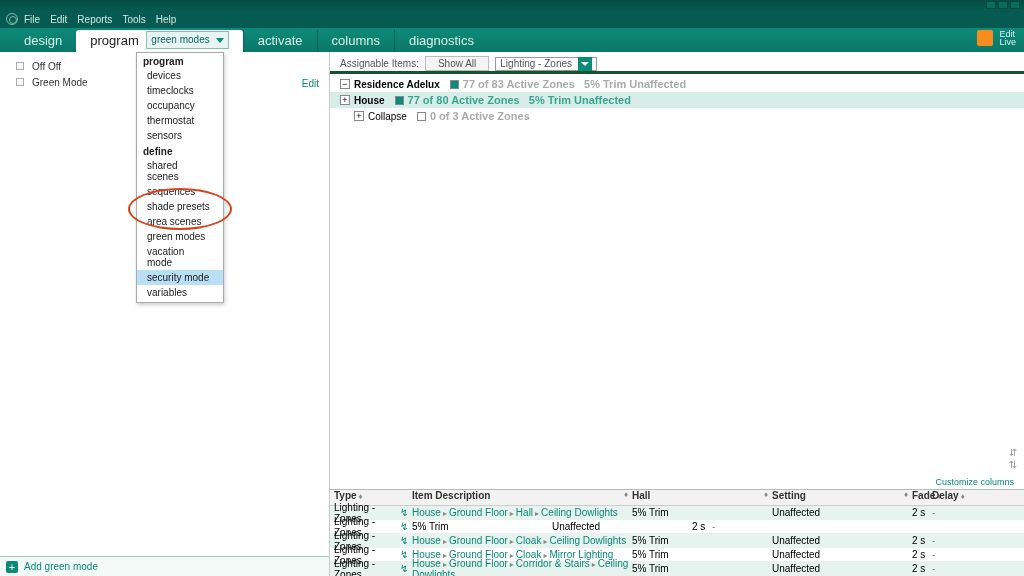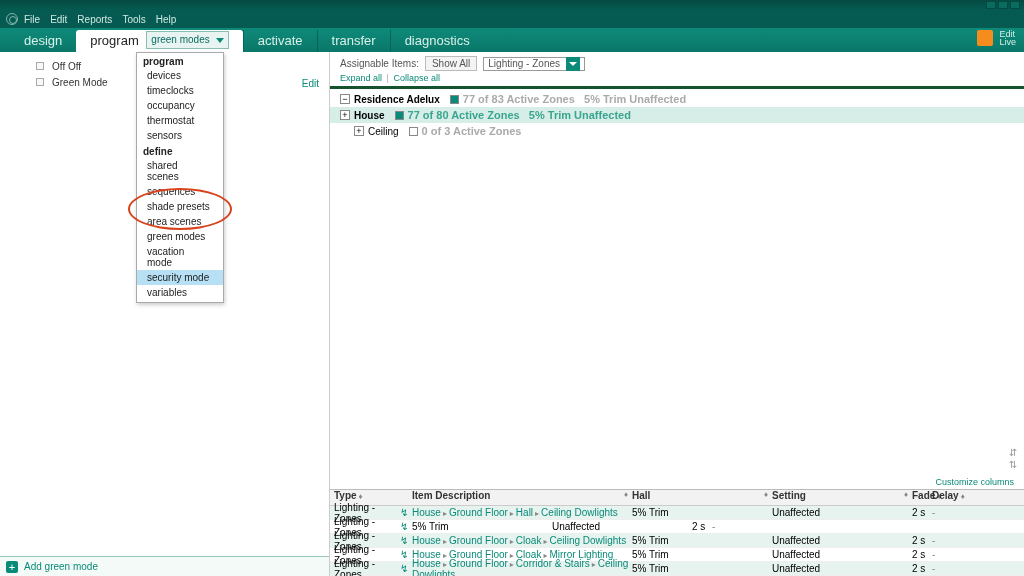--- a/index.html
+++ b/index.html
@@ -26,41 +26,41 @@
   
   .subcombo { display:inline-flex; align-items:center; height:18px; background:#e8f4f1; border:1px solid #8abdb3; margin-left:4px; padding:0 4px; font-size:10px; color:#0a6b5f; position:relative; top:-2px; cursor:pointer; min-width:70px; justify-content:space-between;}
   .subcombo .tri { width:0;height:0;border-left:4px solid transparent;border-right:4px solid transparent;border-top:5px solid #0a8a78; margin-left:6px;}
   
   
   .body { position: absolute; top: 52px; bottom: 0; left: 0; right: 0; display: flex; background: #fff; }
   .leftpane { width: 330px; background: #fff; border-right: 1px solid #ccc; position: relative; }
   .rightpane { flex: 1; background: #fff; display: flex; flex-direction: column; }
   
   
-  .leftlist { padding: 6px 12px 6px 36px; font-size: 10px; color: #333; }
+  .leftlist { padding: 6px 12px 6px 16px; font-size: 10px; color: #333; }
   .leftlist .row { height: 16px; display: flex; align-items: center; }
   .leftlist .sq { width: 8px; height: 8px; border:1px solid #aaa; margin-right: 8px; background:#f8f8f8; }
   .leftlist .edit { position: absolute; right: 10px; top: 26px; font-size: 10px; color: #0a8a78; cursor:pointer; }
   
   .leftfooter { position: absolute; bottom: 0; left: 0; right: 0; height: 20px; border-top: 1px solid #9cc7be; background: #f4faf8; display: flex; align-items: center; padding: 0 6px; font-size: 10px; color: #0a8a78; }
   .leftfooter .plus { width: 12px; height: 12px; background: #0a8a78; color: #fff; text-align: center; line-height: 12px; font-size: 11px; margin-right: 6px; border-radius: 2px; }
   
   
   .dropdown { position: absolute; left: 136px; top: 0; width: 88px; background: #fff; border: 1px solid #aaa; box-shadow: 1px 2px 4px rgba(0,0,0,0.2); font-size: 10px; color: #222; z-index: 10; padding-bottom: 2px; }
   .dropdown .grp { font-weight: bold; padding: 3px 6px 1px; color: #222; }
   .dropdown .item { padding: 2px 12px 2px 10px; cursor: pointer; }
   .dropdown .item.hl { background: #b8e0f5; }
   
   
   .ellipse { position: absolute; left: 128px; top: 136px; width: 104px; height: 42px; border: 2px solid #d9431c; border-radius: 50%; pointer-events: none; z-index: 20; }
   
   
   .rp-header { padding: 4px 6px 0 10px; font-size: 10px; color: #555; border-bottom: 3px solid #14532d; }
   .rp-header .line1 { display: flex; align-items: center; gap: 6px; }
-  .rp-header .pill { border:1px solid #bbb; padding:1px 6px; background:#f4f4f4; cursor:pointer; }
+  .rp-header .pill { border:1px solid #bbb; padding:1px 12px; background:#f4f4f4; cursor:pointer; }
   .rp-header .combo { display:inline-flex; align-items:center; border:1px solid #999; background:#fff; padding:0 4px; height:14px; cursor:pointer; }
   .rp-header .combo .tri2 { width:14px; height:14px; background:#0a8a78; margin-left:6px; position:relative; }
   .rp-header .combo .tri2::after { content:''; position:absolute; left:3px; top:5px; width:0;height:0;border-left:4px solid transparent;border-right:4px solid transparent;border-top:4px solid #fff; }
   .rp-header .line2 { padding: 2px 0 3px; font-size: 9px; color: #0a8a78; }
   .rp-header .line2 span { cursor:pointer; }
   .sep { color:#aaa; margin:0 2px; }
   
   
   .tree { padding: 2px 10px; font-size: 10px; }
   .tree .node { display: flex; align-items: center; height: 16px; }
@@ -118,21 +118,21 @@
 <div class="maintabs">
   <div class="maintab">design</div>
   <div class="maintab active">
     <span>program</span>
     <span class="subcombo">
       <span>green modes</span>
       <span class="tri"></span>
     </span>
   </div>
   <div class="maintab">activate</div>
-  <div class="maintab">transfer</div>
+  <div class="maintab">columns</div>
   <div class="maintab">diagnostics</div>
   <div class="right">
     <div class="rss-icon"></div>
     <div style="display:flex;flex-direction:column;line-height:8px;">
       <span>Edit</span>
       <span>Live</span>
     </div>
   </div>
 </div>
 
@@ -180,43 +180,38 @@
   <div class="rightpane">
     <div class="rp-header">
       <div class="line1">
         <span>Assignable Items:</span>
         <span class="pill">Show All</span>
         <span class="combo">
           <span>Lighting - Zones</span>
           <span class="tri2"></span>
         </span>
       </div>
-      <div class="line2">
-        <span>Expand all</span>
-        <span class="sep">|</span>
-        <span>Collapse all</span>
-      </div>
     </div>
 
     <div class="tree">
       <div class="node">
         <div class="exp">−</div>
         <span class="name">Residence Adelux</span>
         <div class="chk on"></div>
         <span class="stat">77 of 83 Active Zones&nbsp;&nbsp;&nbsp;5% Trim  Unaffected</span>
       </div>
       <div class="node hl indent1">
         <div class="exp">+</div>
         <span class="name">House</span>
         <div class="chk on"></div>
         <span class="stat">77 of 80 Active Zones&nbsp;&nbsp;&nbsp;5% Trim  Unaffected</span>
       </div>
       <div class="node indent1">
         <div class="exp">+</div>
-        <span class="name" style="font-weight:normal">Ceiling</span>
+        <span class="name" style="font-weight:normal">Collapse</span>
         <div class="chk"></div>
         <span class="stat">0 of 3 Active Zones</span>
       </div>
     </div>
 
     <div class="rp-middle">
       <div class="scrollicons">
         <div>⇵</div>
         <div>⇅</div>
       </div>

